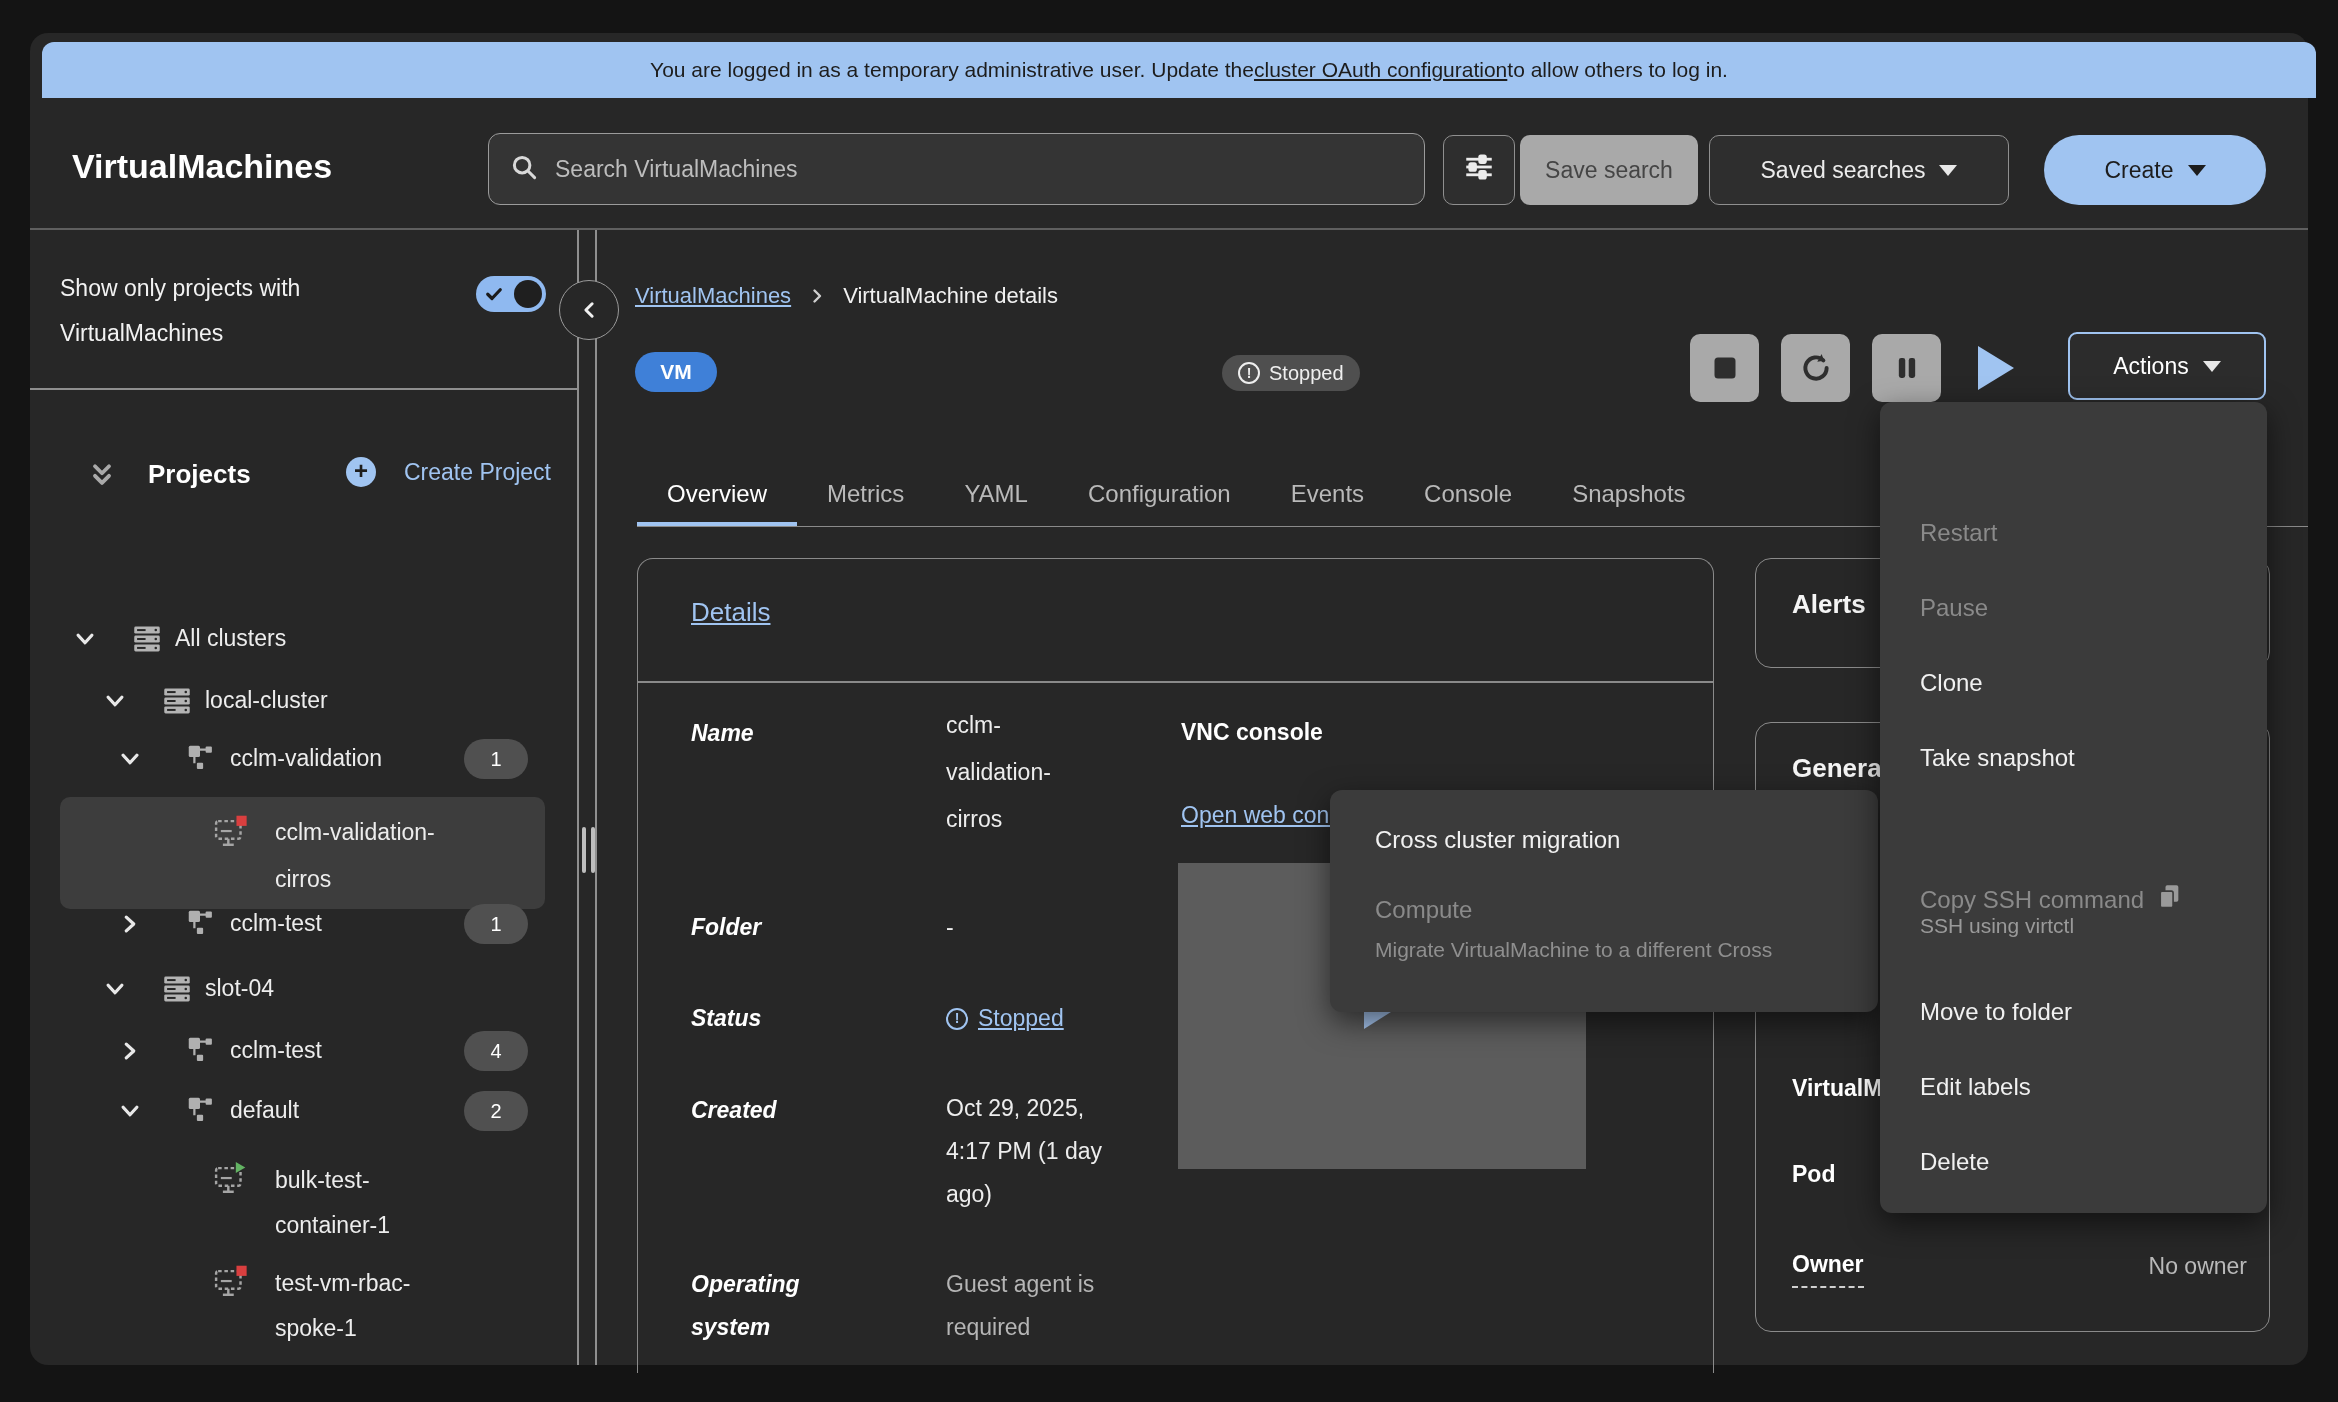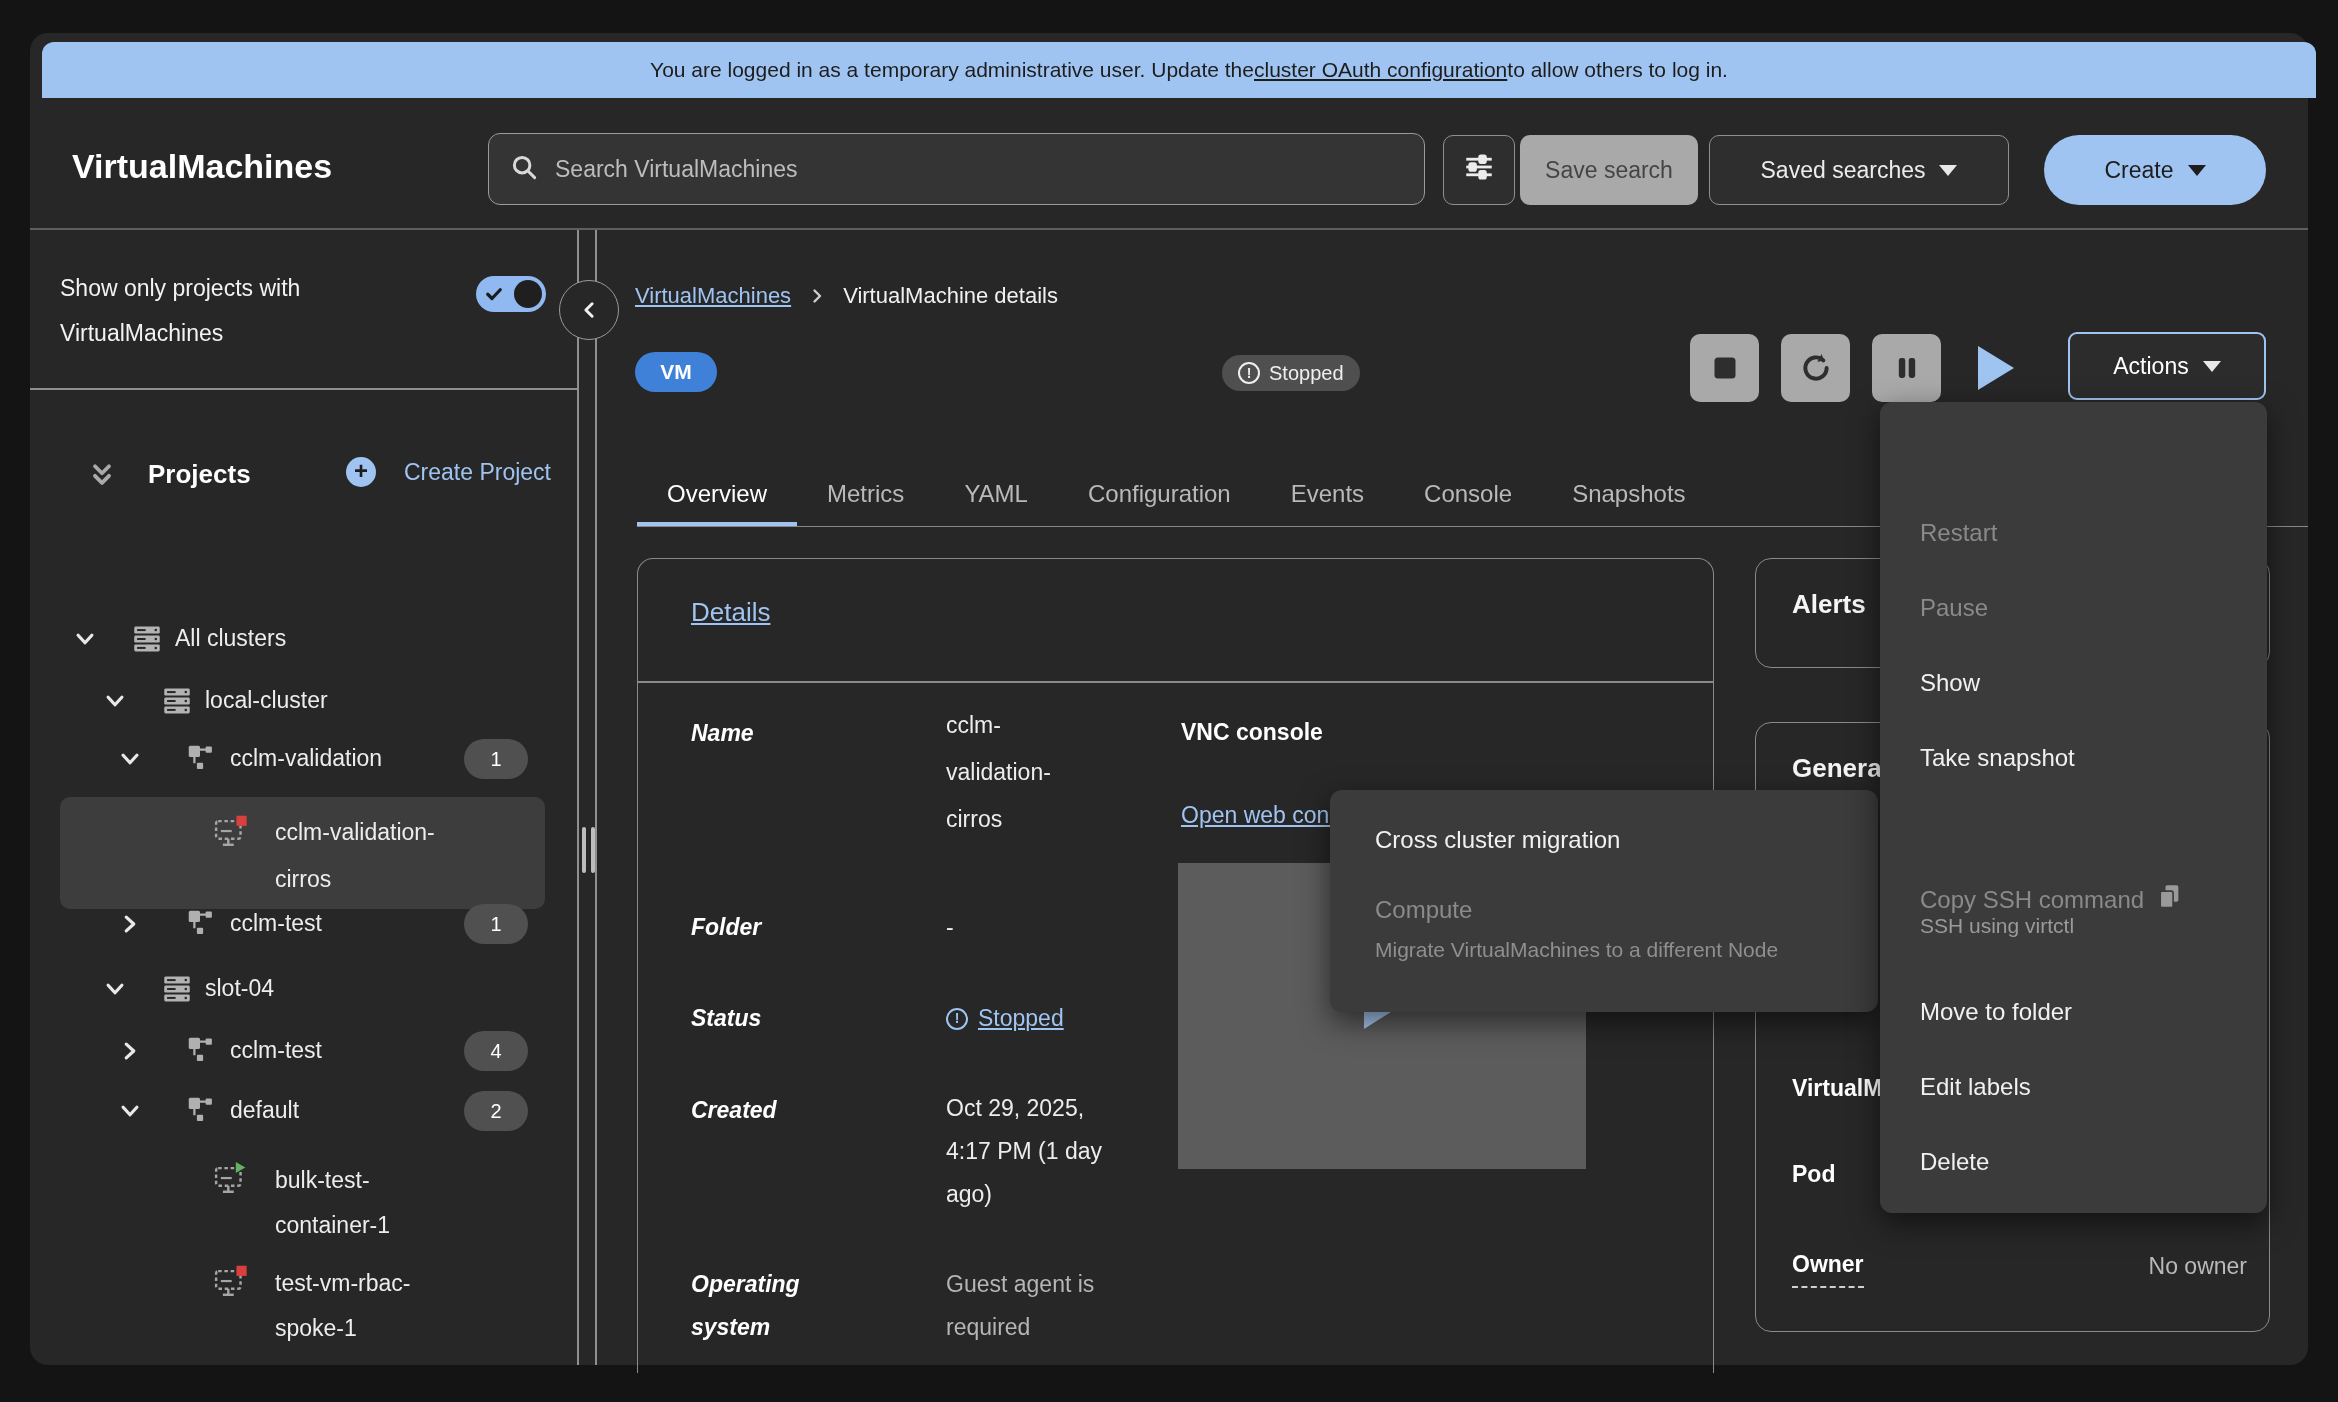--- a/index.html
+++ b/index.html
@@ -475,21 +475,21 @@
   </div>
 
   <div class="menu" id="actions-menu">
       <div class="mi disabled" style="top: 93px;">
         <span>Restart</span>
       </div>
       <div class="mi disabled" style="top: 168px;">
         <span>Pause</span>
       </div>
       <div class="mi" style="top: 243px;">
-        <span>Show</span>
+        <span>Clone</span>
       </div>
       <div class="mi" style="top: 318px;">
         <span>Take snapshot</span>
       </div>
       <div class="mi disabled" style="top: 460px; text-align: right;">
         <span>Copy SSH command</span>
         <span class="copy-icn"><svg width="26" height="28" viewBox="0 0 22 24">
             <rect x="8" y="2" width="11" height="14" rx="1.5" fill="#9a9a9a"></rect>
             <rect x="3.5" y="7" width="11" height="14" rx="1.5" fill="#9a9a9a" stroke="#3b3b3b" stroke-width="1.4"></rect>
           </svg></span>
@@ -502,15 +502,15 @@
         <span>Edit labels</span>
       </div>
       <div class="mi" style="top: 722px;">
         <span>Delete</span>
       </div>
     </div>
 
   <div class="submenu">
     <div class="smi" style="top:36px;">Cross cluster migration</div>
     <div class="smi disabled" style="top:106px;">Compute</div>
-    <div class="smi-desc" style="top:148px;">Migrate VirtualMachines to a different Node</div>
+    <div class="smi-desc" style="top:148px;">Migrate VirtualMachine to a different Cross</div>
   </div>
 </div>
 
 </body></html>

